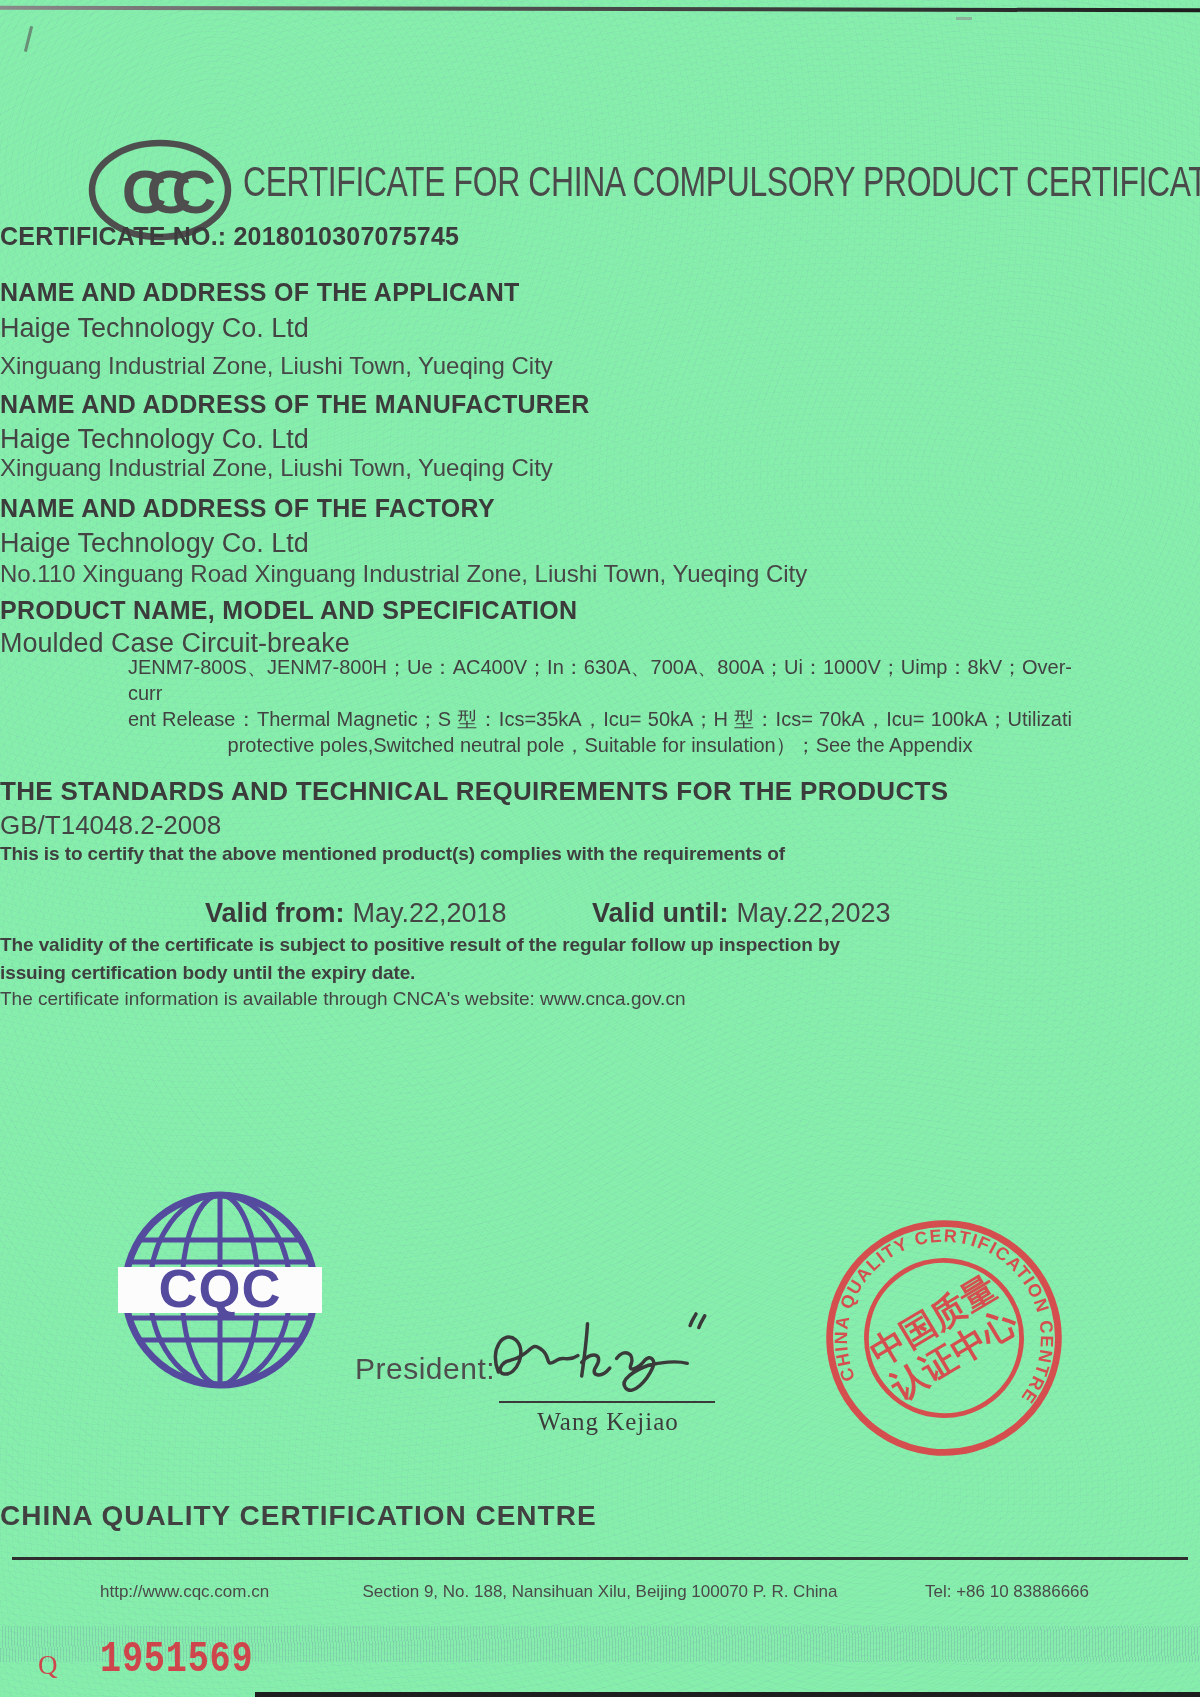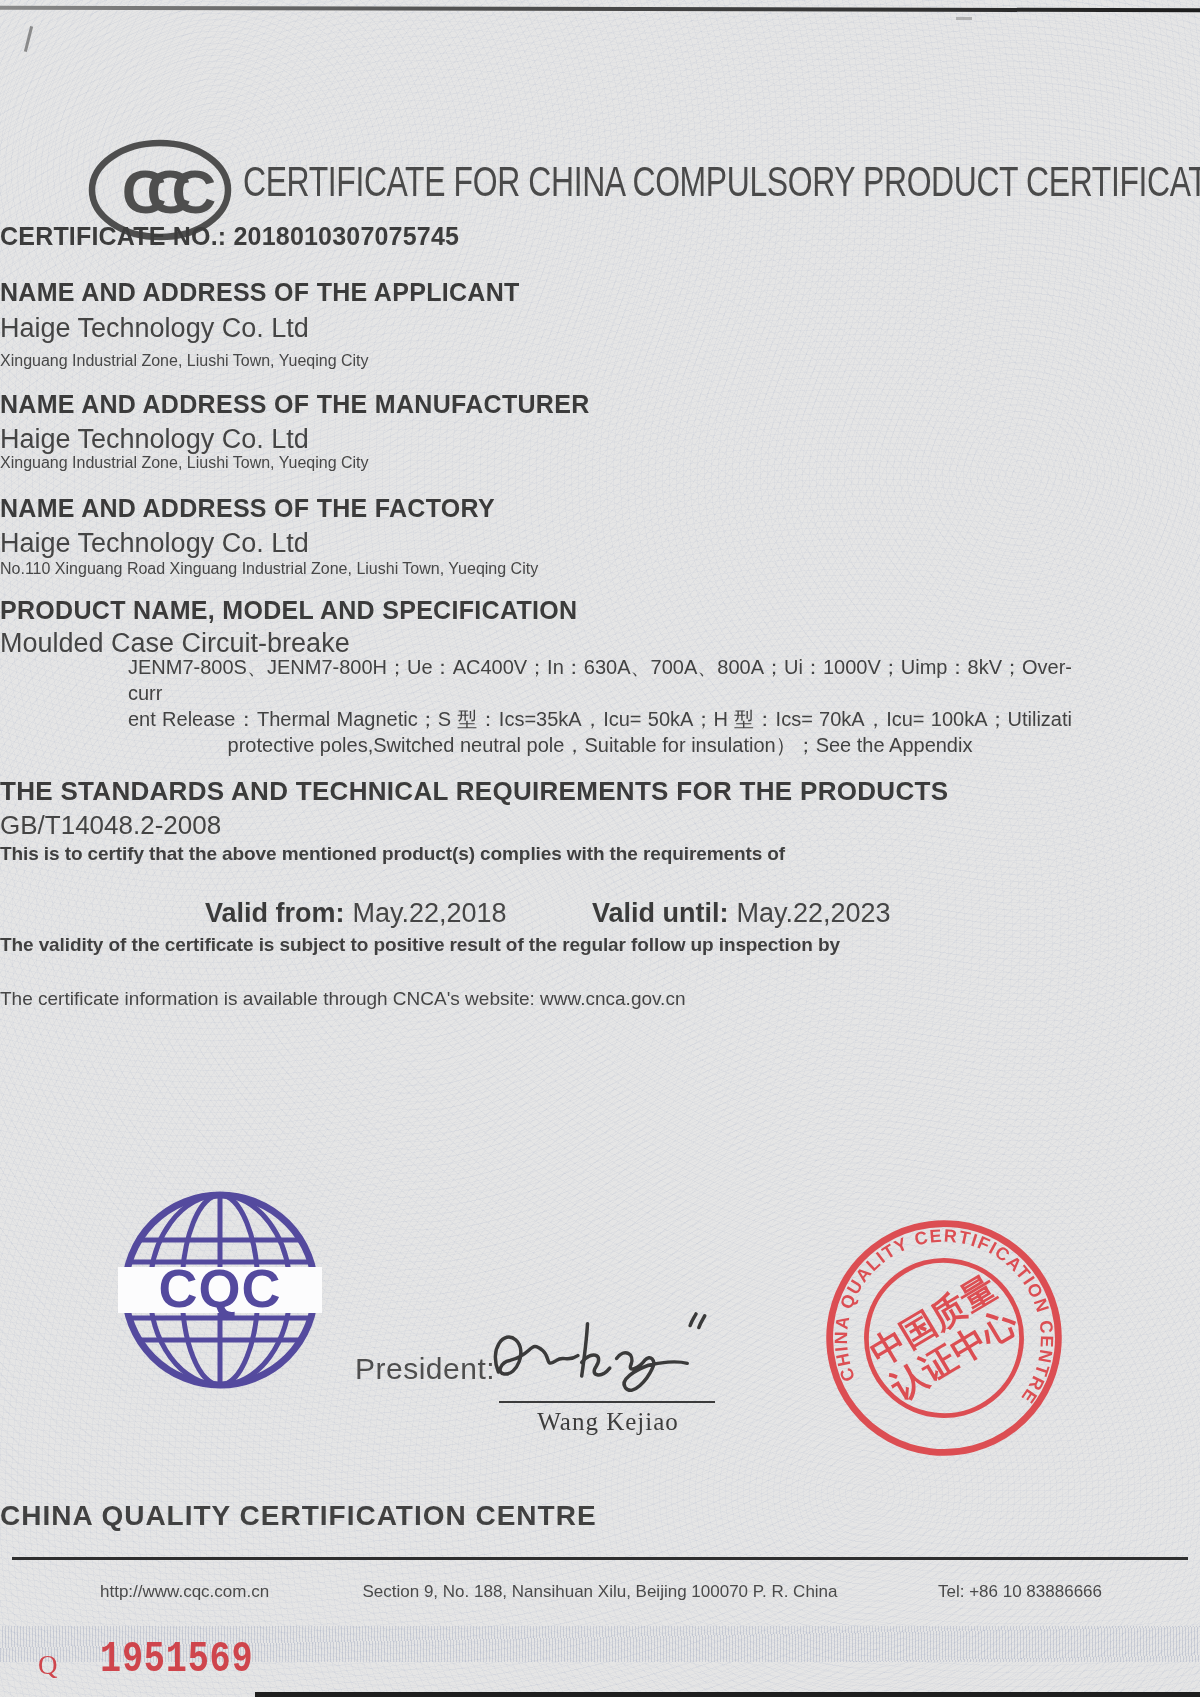--- a/index.html
+++ b/index.html
@@ -1,34 +1,34 @@
 <!DOCTYPE html>
 <html><head>
 <meta charset="utf-8">
 <style>
   html,body{margin:0;padding:0;background:#ffffff;}
   .cert{
     position:relative;width:1200px;height:1697px;overflow:hidden;
-    background-color:#e5e5e5;
+    background-color:#86efac;
     font-family:"Liberation Sans",sans-serif;color:#424242;
   }
   
   .cert::before{
     content:"";position:absolute;inset:0;pointer-events:none;z-index:0;
     background-image:
       repeating-radial-gradient(circle at 18% 10%, rgba(110,130,175,0.055) 0 1px, transparent 1px 6px),
       repeating-radial-gradient(circle at 85% 28%, rgba(110,130,175,0.05) 0 1px, transparent 1px 7px),
       repeating-radial-gradient(circle at 35% 55%, rgba(110,130,175,0.045) 0 1px, transparent 1px 8px),
       repeating-radial-gradient(circle at 72% 88%, rgba(110,130,175,0.05) 0 1px, transparent 1px 6px);
   }
   .abs{position:absolute;z-index:1;}
   .center{left:0;width:100%;text-align:left;}
   .h{font-weight:700;font-size:25px;color:#3b3b3b;letter-spacing:.3px;}
   .val{font-size:26px;color:#444;}
-  .addr{font-size:16px;color:#474747;}
+  .addr{font-size:24px;color:#474747;}
   .b21{font-size:19px;font-weight:700;color:#3f3f3f;letter-spacing:-.1px;}
   .scan-top{position:absolute;top:7px;left:0;width:1200px;height:4px;z-index:2;
     background:linear-gradient(to right,#8a8a8a 0%,#555 35%,#1d1d1d 100%);transform:rotate(.12deg);}
   .scan-dash{position:absolute;top:17px;left:956px;width:16px;height:3px;background:#8d8d8d;opacity:.6;z-index:2;}
   .scan-left{position:absolute;top:26px;left:27px;width:3px;height:26px;background:#5a5a5a;opacity:.65;transform:rotate(14deg);z-index:2;}
   .title{
     top:158px;left:243px;white-space:nowrap;font-size:42px;font-weight:400;color:#4a4a4a;
     letter-spacing:-.5px;transform:scaleX(.76);transform-origin:left center;
   }
   .certno{top:222px;font-size:25px;font-weight:700;color:#3c3c3c;letter-spacing:.2px;}
@@ -40,21 +40,21 @@
   .valid-item{position:absolute;font-size:27px;white-space:nowrap;}
   .president{top:1352px;left:355px;font-size:30px;color:#4e4e4e;letter-spacing:.5px;}
   .sig-line{top:1401px;left:499px;width:216px;height:2px;background:#3a3a3a;}
   .president-name{top:1408px;left:501px;width:214px;text-align:center;
     font-family:"Liberation Serif",serif;font-size:25px;color:#3c3c3c;letter-spacing:1px;}
   .org{top:1500px;font-size:28px;font-weight:700;color:#414141;letter-spacing:1px;}
   .footer-line{top:1557px;left:12px;width:1176px;height:3px;background:#2e2e2e;}
   .footer-text{font-size:17px;color:#4a4a4a;top:1582px;white-space:nowrap;}
   .f-web{left:100px;}
   .f-addr{left:300px;width:600px;text-align:center;}
-  .f-tel{left:925px;width:190px;text-align:center;}
+  .f-tel{left:925px;width:190px;text-align:left;}
   .bottom-band{top:1626px;left:0;width:1200px;height:36px;
     background:repeating-linear-gradient(88deg, rgba(105,120,160,.22) 0 1px, transparent 1px 3px);}
   .serial-prefix{top:1650px;left:38px;font-family:"Liberation Serif",serif;font-size:27px;}
   .serial-number{top:1634px;left:100px;font-family:"Liberation Mono",monospace;font-weight:700;
     font-size:44px;letter-spacing:1px;transform:scaleX(.8);transform-origin:left center;}
   .bottom-bar{top:1692px;left:255px;width:945px;height:5px;background:#1f1f1f;}
   .stamp-wrap{top:1212px;left:818px;width:252px;height:252px;transform:rotate(7deg);opacity:.93;}
   .cqc-wrap{top:1188px;left:118px;width:204px;height:204px;}
   .ccc-wrap{top:138px;left:86px;width:148px;height:104px;color:#4e4e4e;}
   .sig-wrap{top:1312px;left:478px;width:250px;height:92px;color:#3a3a3a;}
@@ -105,20 +105,21 @@
   <div class="abs center b21" style="top:843px">This is to certify that the above mentioned product(s) complies with the requirements of</div>
 
   <div class="valid-item" style="top:898px;left:205px;z-index:1">
     <span class="valid-label">Valid from:</span><span class="valid-value">May.22,2018</span>
   </div>
   <div class="valid-item" style="top:898px;left:592px;z-index:1">
     <span class="valid-label">Valid until:</span><span class="valid-value">May.22,2023</span>
   </div>
 
   <div class="abs center b21" style="top:934px">The validity of the certificate is subject to positive result of the regular follow up inspection by</div>
+  <div class="abs center b21" style="top:962px">issuing certification body until the expiry date.</div>
   <div class="abs cqc-wrap" aria-label="CQC" style="color: rgb(84, 74, 158);">
     <svg width="204" height="204" viewBox="0 0 204 204">
       <defs>
           <clipPath id="gclip">
             <circle cx="102" cy="102" r="95"></circle>
           </clipPath>
         </defs>
       <circle cx="102" cy="102" r="95" fill="none" stroke="currentColor" stroke-width="7"></circle>
       <g clip-path="url(#gclip)" stroke="currentColor" stroke-width="5" fill="none">
         <ellipse cx="102" cy="102" rx="38" ry="95"></ellipse>

